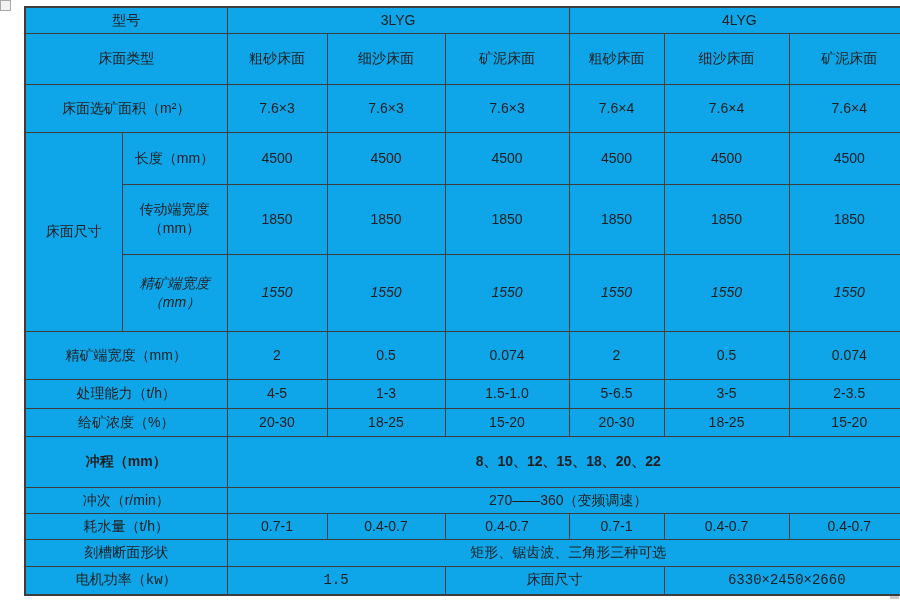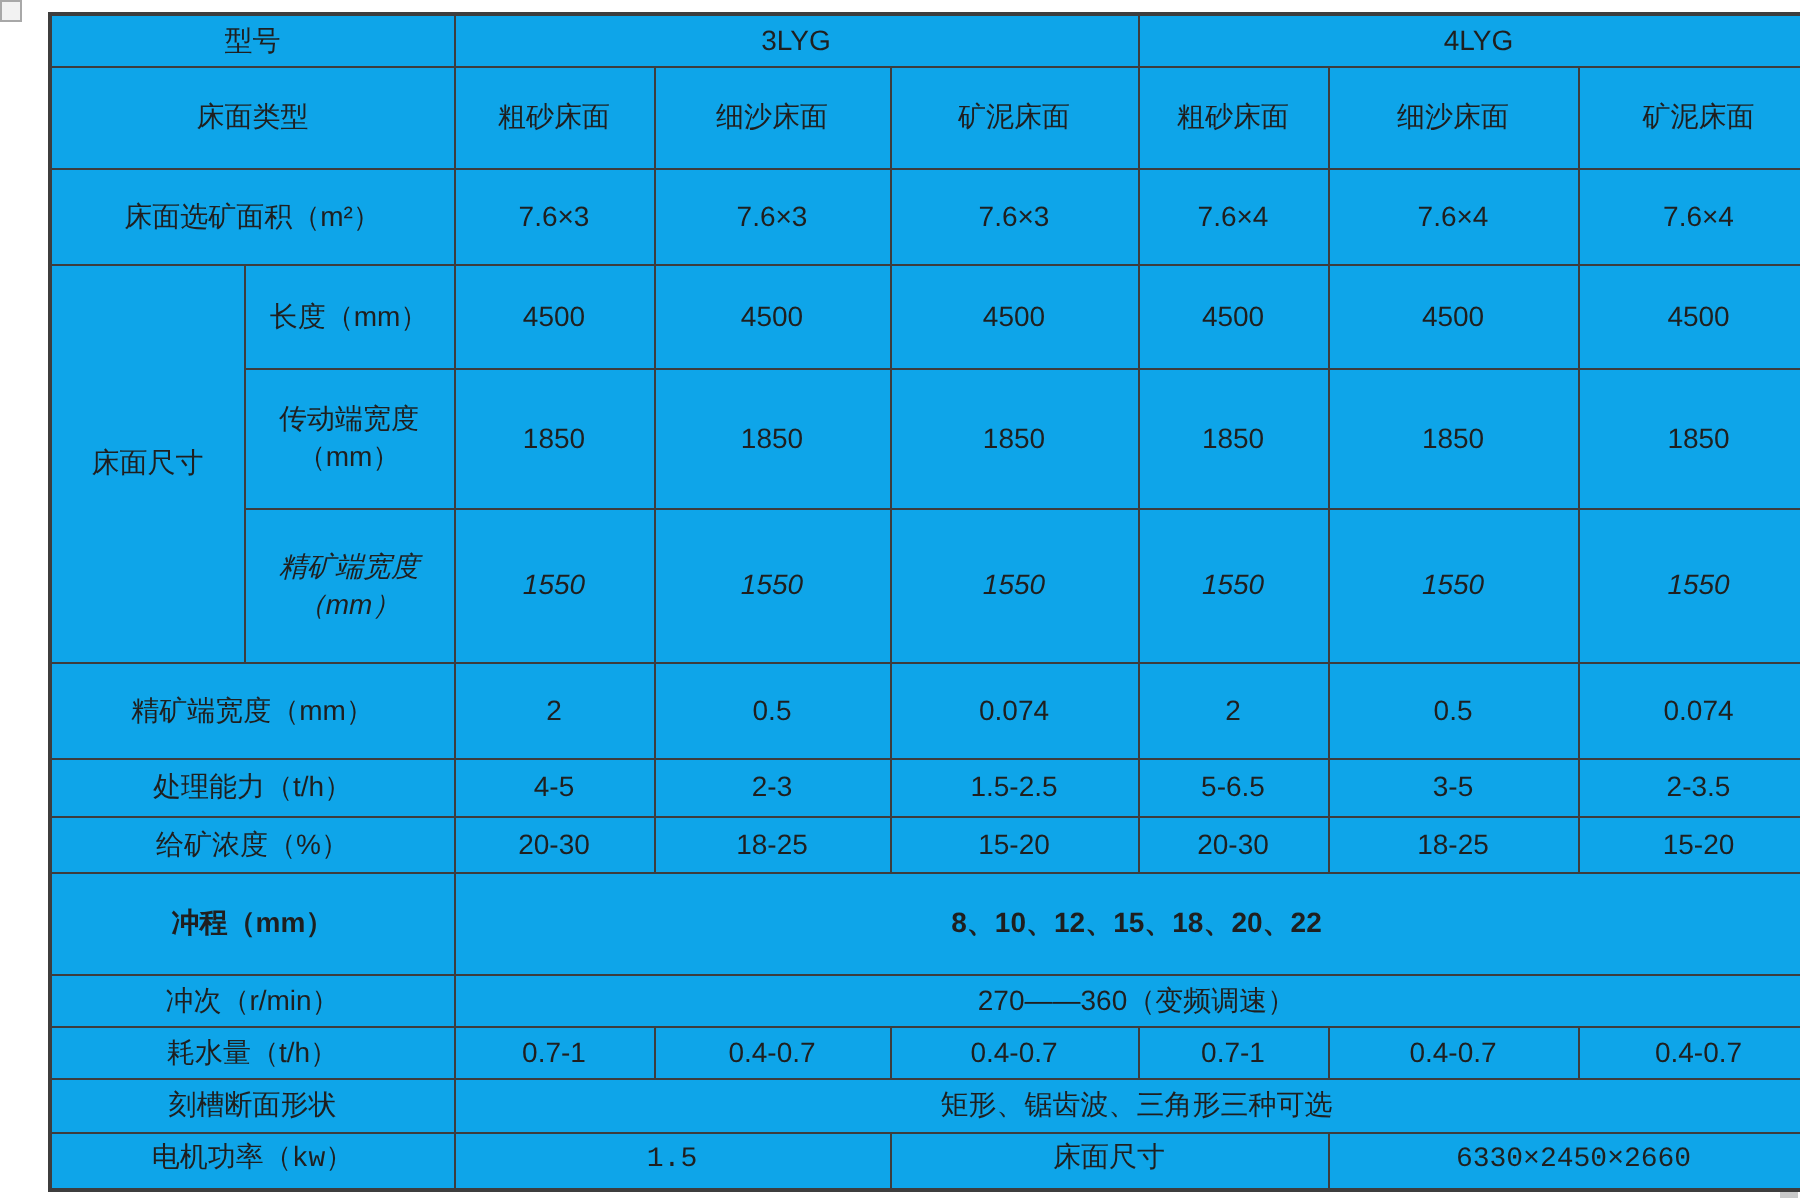--- a/index.html
+++ b/index.html
@@ -157,22 +157,22 @@
     <td>0.5</td>
     <td>0.074</td>
     <td>2</td>
     <td>0.5</td>
     <td>0.074</td>
   </tr>
 
   <tr class="r8">
     <td colspan="2">处理能力（t/h）</td>
     <td>4-5</td>
-    <td>2-3</td>
-    <td>1.5-2.5</td>
+    <td>1-3</td>
+    <td>1.5-1.0</td>
     <td>5-6.5</td>
     <td>3-5</td>
     <td>2-3.5</td>
   </tr>
 
   <tr class="r9">
     <td colspan="2">给矿浓度（%）</td>
     <td>20-30</td>
     <td>18-25</td>
     <td>15-20</td>

